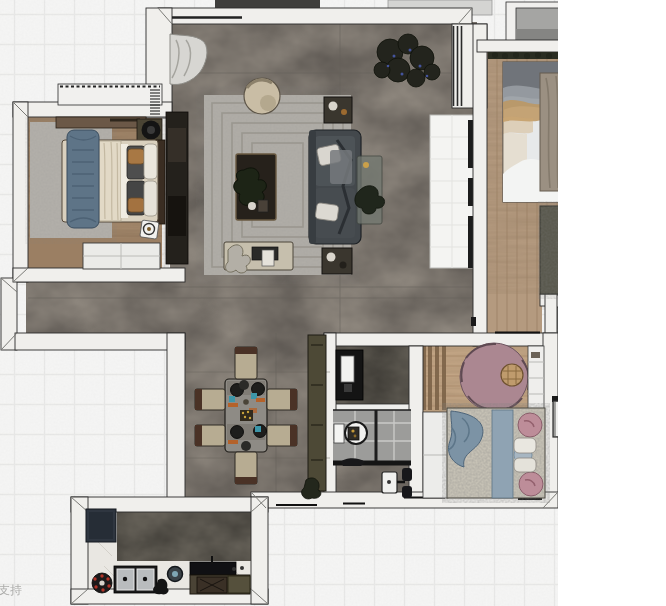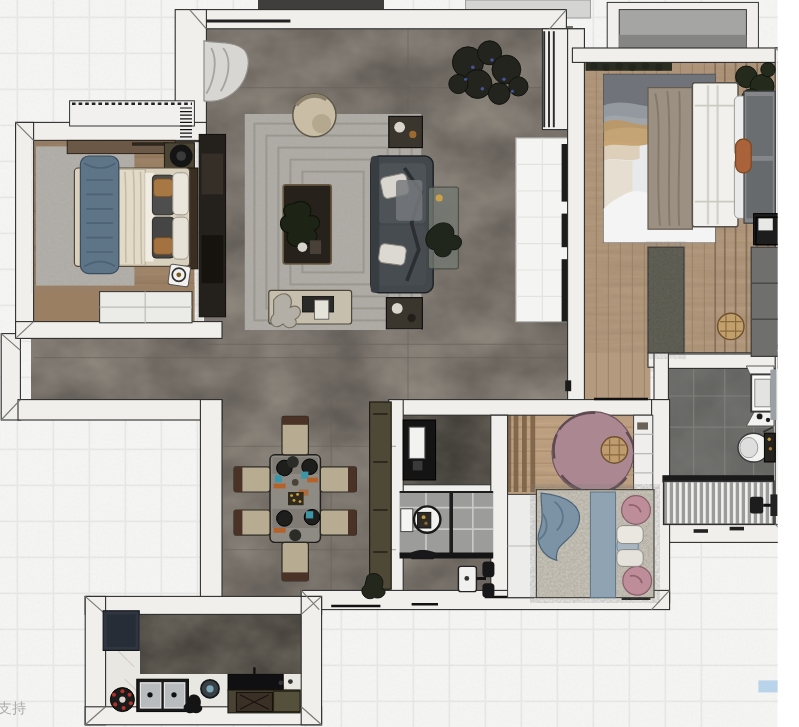--- a/index.html
+++ b/index.html
@@ -1,16 +1,16 @@
 <!DOCTYPE html>
 <html><head>
 <meta charset="utf-8">
 <style>
 html,body{margin:0;padding:0;background:#fff;}
-#stage{position:relative;width:648px;height:606px;overflow:hidden;font-family:"Liberation Sans",sans-serif;}
+#stage{position:relative;width:558px;height:606px;overflow:hidden;font-family:"Liberation Sans",sans-serif;}
 </style>
 </head>
 <body>
 <div id="stage">
 <svg width="666" height="606" viewBox="0 0 666 606" xmlns="http://www.w3.org/2000/svg">
 <defs>
 <filter id="fgray" x="0" y="0" width="100%" height="100%" color-interpolation-filters="sRGB">
   <feTurbulence type="fractalNoise" baseFrequency="0.016 0.022" numOctaves="4" seed="8"></feTurbulence>
   <feColorMatrix type="matrix" values="1 0 0 0 0  1 0 0 0 0  1 0 0 0 0  0 0 0 0 1"></feColorMatrix>
   <feComponentTransfer>

